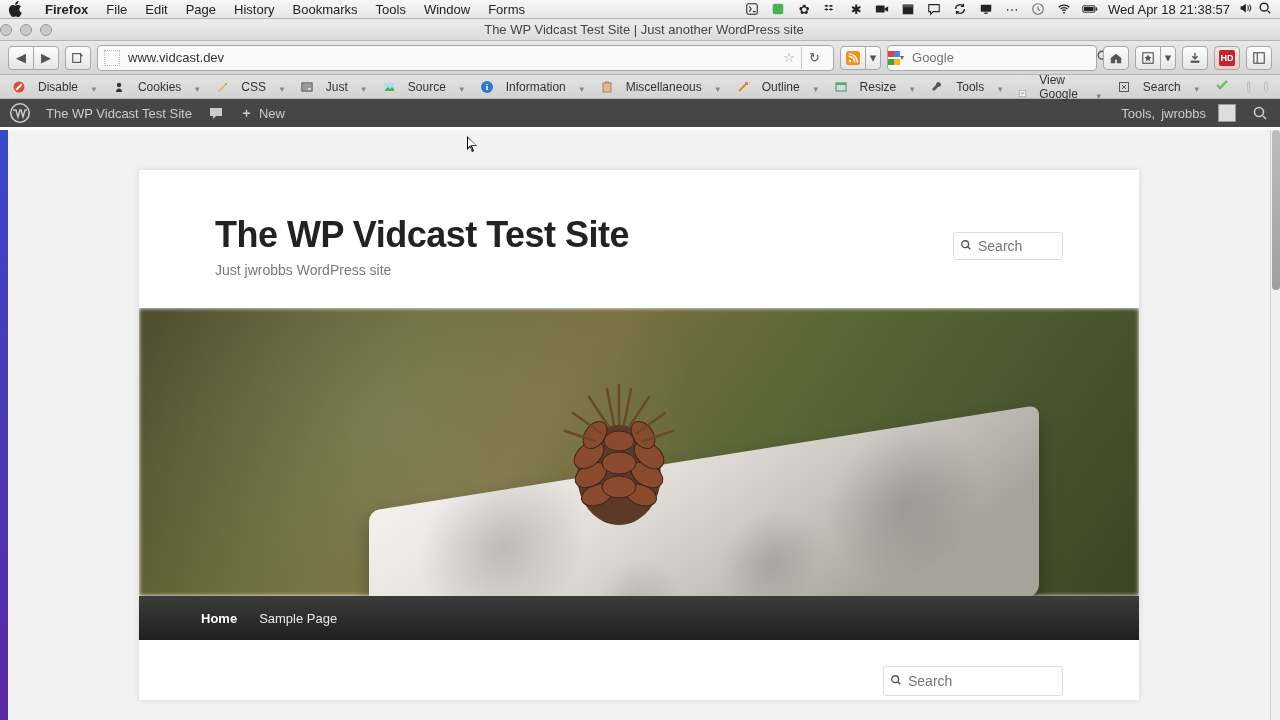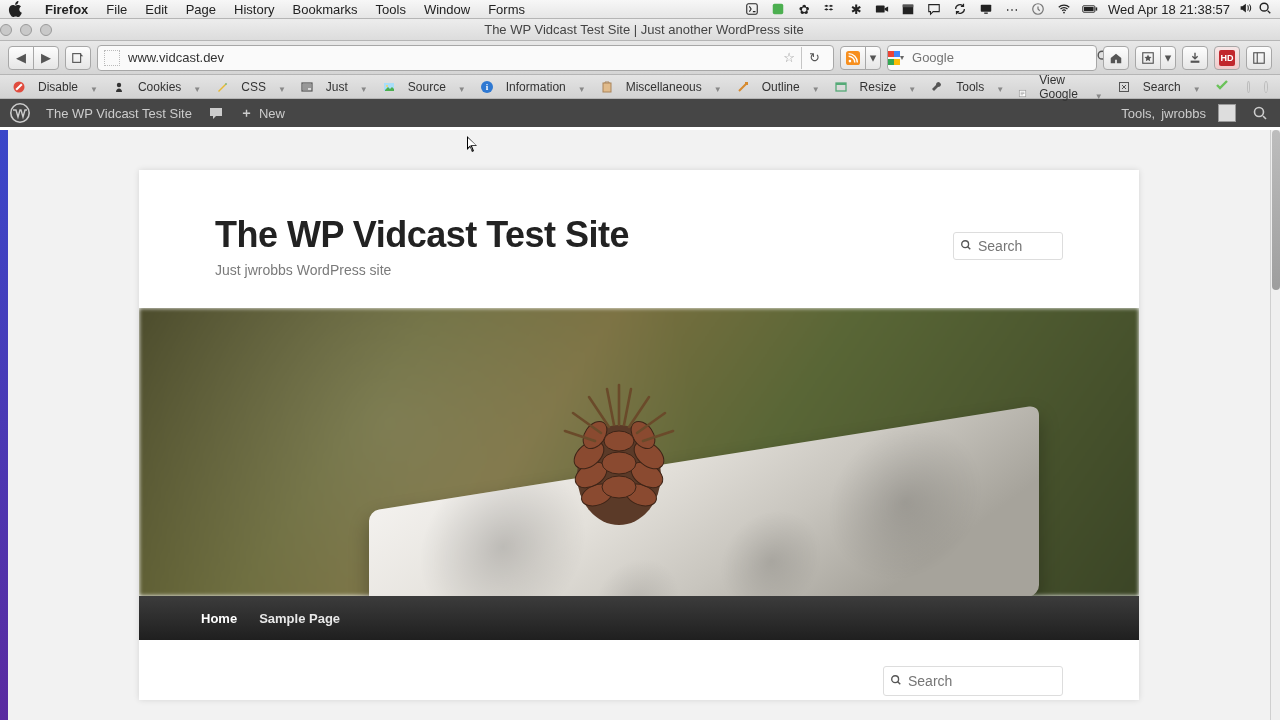--- a/index.html
+++ b/index.html
@@ -227,21 +227,20 @@
     height: 44px;
     background: linear-gradient(#3c3c3c, #1f1f1f);
     display:flex; align-items:center;
     padding: 2px 60px;
     gap: 18px;
   }
   .site-nav a {
     color: #e8e8e8; text-decoration: none;
     font-size: 13px;
     padding: 4px 2px;
-    font-weight: bold;
   }
   .site-nav a.active { font-weight: 700; color: #fff; }
 
   
   .widget-area {
     position: relative;
     height: 60px;
   }
   .widget-search {
     position: absolute;

